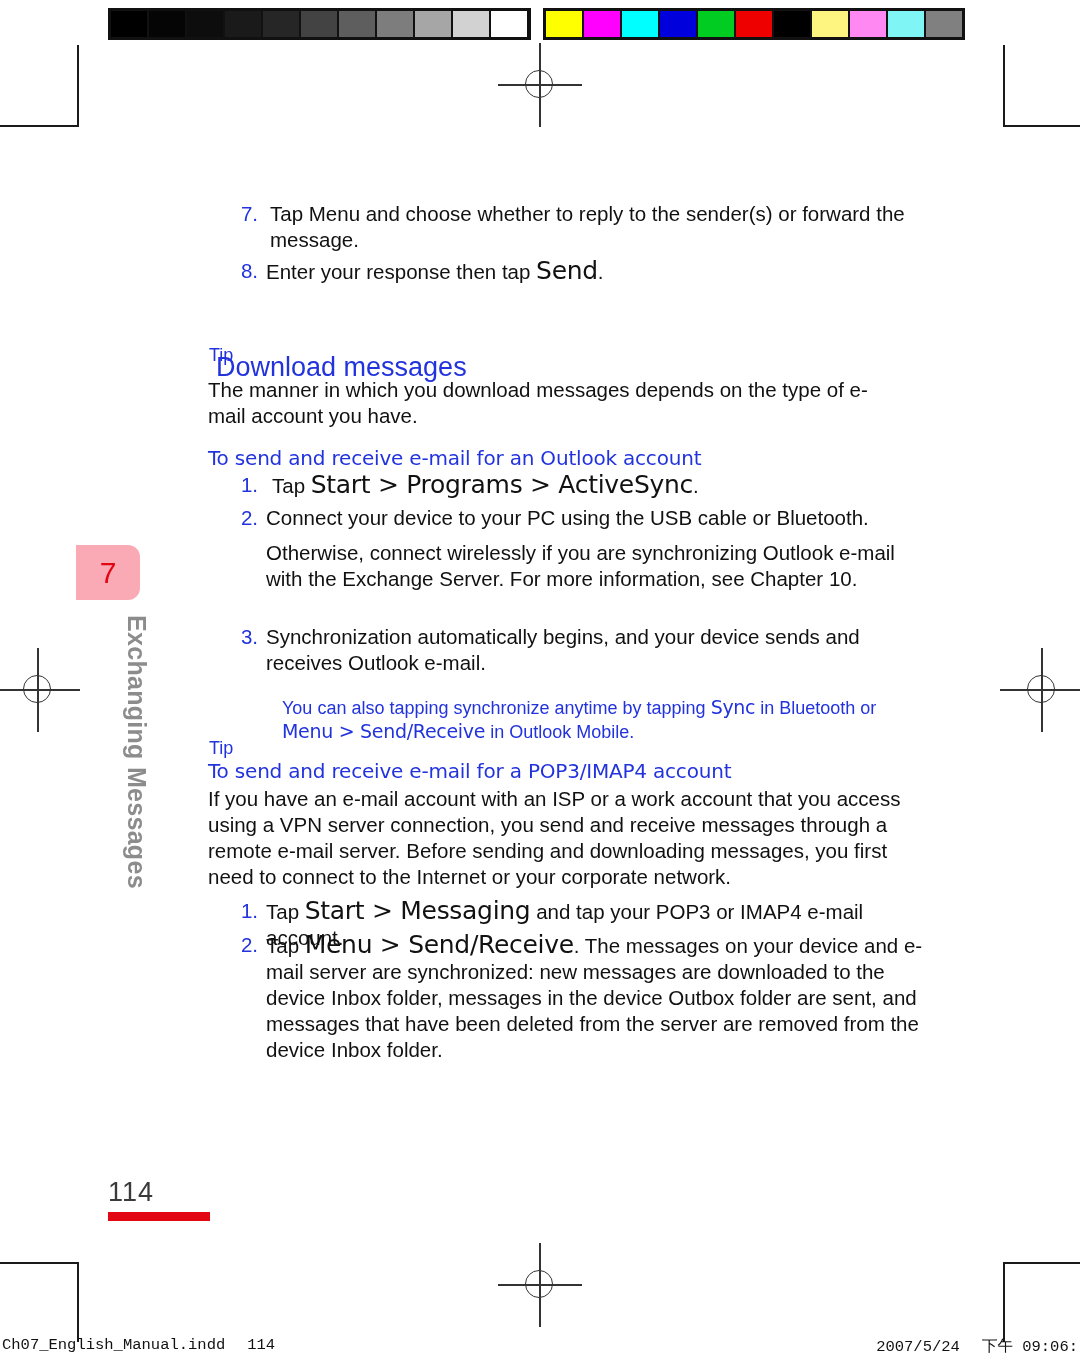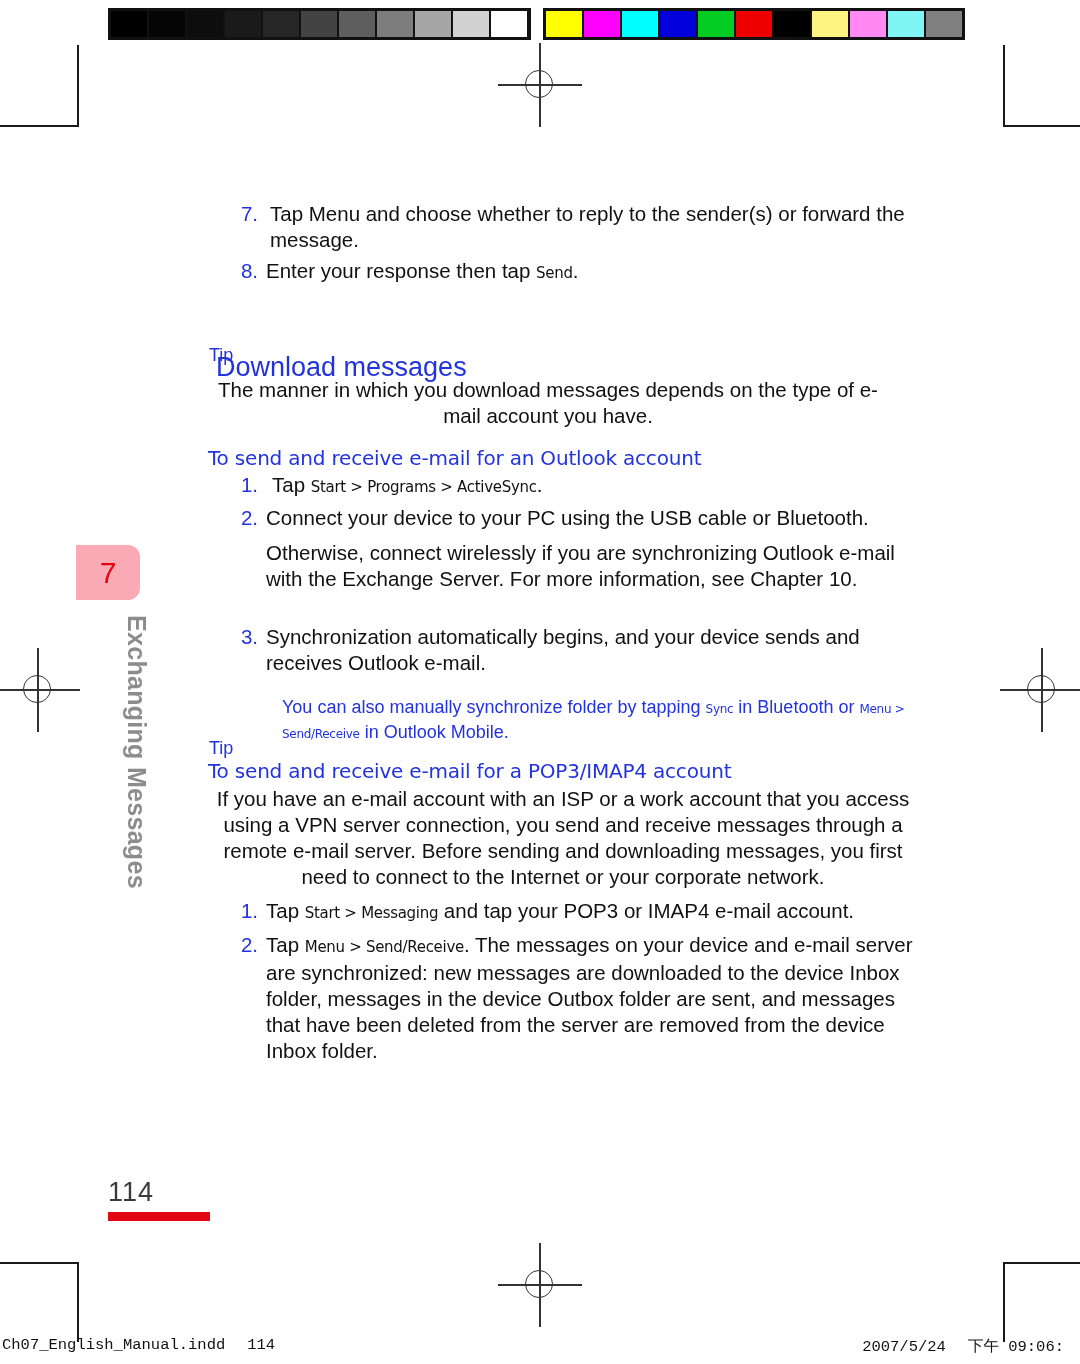--- a/index.html
+++ b/index.html
@@ -137,49 +137,48 @@
   .step .body {
     color: #111111;
     font-size: 20.5px;
     line-height: 26px;
   }
 
   .para {
     color: #111111;
     font-size: 20.5px;
     line-height: 26px;
-    text-align: center;
   }
 
   .cont {
     color: #111111;
     font-size: 20.5px;
     line-height: 26px;
   }
 
   .ui {
     font-family: "DejaVu Sans", sans-serif;
-    font-size: 15px;
+    font-size: 25px;
     letter-spacing: -0.3px;
   }
 
   .tip-row { display: flex; align-items: flex-start; }
   .tip-row .tip-label {
     color: #2233dd;
     font-size: 18px;
     line-height: 23px;
     flex: 0 0 73px;
     margin-top: 41px;
   }
   .tip-row .tip-text {
     color: #2233dd;
     font-size: 18px;
     line-height: 23px;
   }
-  .tip-row .tip-text .ui { font-size: 12px; }
+  .tip-row .tip-text .ui { font-size: 19px; }
 
   h2.section-title {
     margin: 8px;
     color: #2233dd;
     font-size: 27px;
     font-weight: normal;
     line-height: 32px;
   }
   h3.sub-title {
     margin: 0;
@@ -221,21 +220,21 @@
     color: #111111;
   }
   #footer .left {
     position: absolute;
     left: 2px;
     white-space: nowrap;
   }
   #footer .left .fpage { margin-left: 22px; }
   #footer .right {
     position: absolute;
-    right: 16px;
+    right: 2px;
     white-space: nowrap;
   }
   #footer .right .ftime { margin-left: 22px; }
 </style>
 </head>
 <body>
 
 <div id="calibration-bars">
   <div class="bar-group gray-group">
       <div class="swatch" style="background: rgb(0, 0, 0);"></div>
@@ -337,21 +336,21 @@
 
   <div class="blk cont" style="left:266px; top:540px; width:640px;">Otherwise, connect wirelessly if you are synchronizing Outlook e-mail with the Exchange Server. For more information, see Chapter 10.</div>
 
   <div class="blk step" style="left:230px; top:624px; width:680px;">
     <span class="marker" style="width:28px;">3.</span>
     <span class="body" style="margin-left:8px; width:640px;">Synchronization automatically begins, and your device sends and receives Outlook e-mail.</span>
   </div>
 
   <div class="blk tip-row" style="left:209px; top:696px; width:720px;">
     <span class="tip-label">Tip</span>
-    <span class="tip-text" style="width:645px;"><span>You can also manually synchronize folder by tapping </span><span class="ui">Sync</span><span> in Bluetooth or </span><span class="ui">Menu</span><span class="ui"> &gt; </span><span class="ui">Send/Receive</span><span> in Outlook Mobile.</span></span>
+    <span class="tip-text" style="width:645px;"><span>You can also tapping synchronize anytime by tapping </span><span class="ui">Sync</span><span> in Bluetooth or </span><span class="ui">Menu</span><span class="ui"> &gt; </span><span class="ui">Send/Receive</span><span> in Outlook Mobile.</span></span>
   </div>
 
   <h3 class="blk sub-title" style="left:208px; top:758px; width:720px;">To send and receive e-mail for a POP3/IMAP4 account</h3>
 
   <div class="blk para" style="left:208px; top:786px; width:710px;">If you have an e-mail account with an ISP or a work account that you access using a VPN server connection, you send and receive messages through a remote e-mail server. Before sending and downloading messages, you first need to connect to the Internet or your corporate network.</div>
 
   <div class="blk step" style="left:230px; top:898px; width:700px;">
     <span class="marker" style="width:28px;">1.</span>
     <span class="body" style="margin-left:8px; width:660px;"><span>Tap </span><span class="ui">Start</span><span class="ui"> &gt; </span><span class="ui">Messaging</span><span> and tap your POP3 or IMAP4 e-mail account.</span></span>
   </div>

